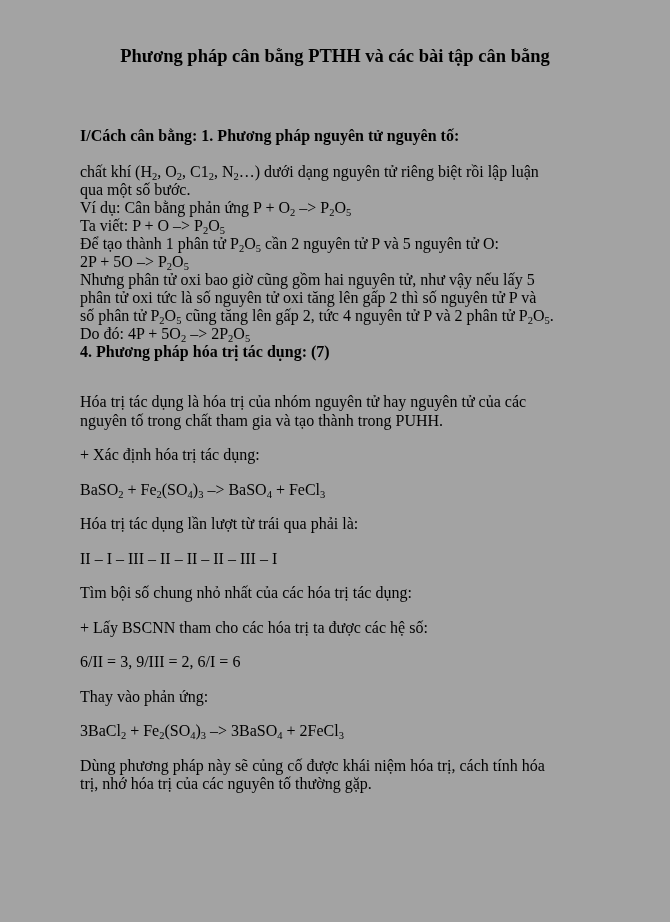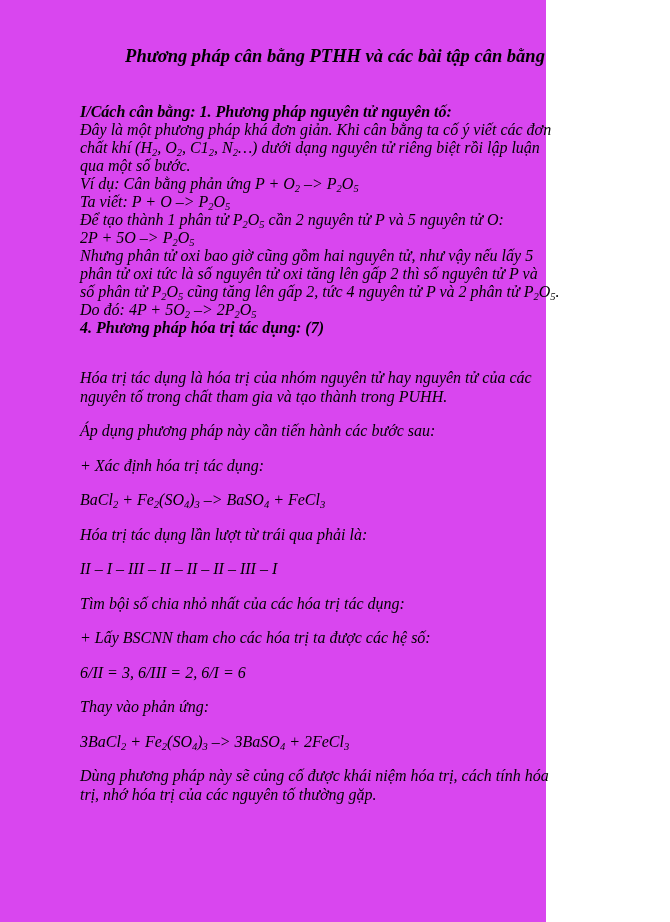--- a/index.html
+++ b/index.html
@@ -1,27 +1,27 @@
 <!DOCTYPE html>
 <html><head>
 <meta charset="utf-8">
 <style>
   html, body { margin: 0; padding: 0; background: #ffffff; }
   body {
     width: 670px; height: 922px; overflow: hidden; position: relative;
     font-family: "Liberation Serif", "DejaVu Serif", serif;
     color: #000000;
   }
-  .page { position: absolute; left: 0; top: 0; width: 546px; height: 922px; background: #d946ef; font-style: italic; }
+  .page { position: absolute; left: 0; top: 0; width: 670px; height: 922px; background: #a3a3a3; }
   .title {
     position: absolute; left: 0; top: 44px; width: 670px; text-align: center;
     font-weight: bold; font-size: 18.5px; line-height: 24px;
   }
   .body-text {
-    position: absolute; left: 80px; width: 540px; font-size: 16px;
+    position: absolute; left: 80px; width: 540px; font-size: 16px; margin-top: 24px;
   }
   .tight { top: 103px; line-height: 18px; }
   .tight p { margin: 0; }
   .loose { top: 369px; line-height: 18.5px; }
   .loose p { margin: 0 0 16px 0; }
   .bold { font-weight: bold; }
   sub { font-size: 10.5px; vertical-align: -3px; line-height: 0; }
   .val-row span { display: inline-block; }
   .sp1 { width: 36px; }
   .sp2 { width: 60px; }
@@ -30,45 +30,44 @@
 </head>
 <body>
 
 <div class="page">
 
   <div class="title">Phương pháp cân bằng PTHH và các bài tập cân bằng</div>
 
   <div class="body-text tight">
     <p class="bold">I/Cách cân bằng: 1. Phương pháp nguyên tử nguyên tố:</p>
     <p>
-      <span>Đây là một phương pháp khá đơn giản. Khi cân bằng ta cố ý viết các đơn</span><br>
+      <br>
       <span>chất khí (H</span><sub>2</sub><span>, O</span><sub>2</sub><span>, C1</span><sub>2</sub><span>, N</span><sub>2</sub><span>…) dưới dạng nguyên tử riêng biệt rồi lập luận</span><br>
       <span>qua một số bước.</span>
     </p>
     <p><span>Ví dụ: Cân bằng phản ứng P + O</span><sub>2</sub><span> –&gt; P</span><sub>2</sub><span>O</span><sub>5</sub></p>
     <p><span>Ta viết: P + O  –&gt; P</span><sub>2</sub><span>O</span><sub>5</sub></p>
     <p><span>Để tạo thành 1 phân tử P</span><sub>2</sub><span>O</span><sub>5</sub><span> cần 2 nguyên tử P và 5 nguyên tử O:</span></p>
     <p><span>2P + 5O  –&gt; P</span><sub>2</sub><span>O</span><sub>5</sub></p>
     <p>
       <span>Nhưng phân tử oxi bao giờ cũng gồm hai nguyên tử, như vậy nếu lấy 5</span><br>
       <span>phân tử oxi tức là số nguyên tử oxi tăng lên gấp 2 thì số nguyên tử P và</span><br>
       <span>số phân tử P</span><sub>2</sub><span>O</span><sub>5</sub><span> cũng tăng lên gấp 2, tức 4 nguyên tử P và 2 phân tử P</span><sub>2</sub><span>O</span><sub>5</sub><span>.</span>
     </p>
     <p><span>Do đó: 4P + 5O</span><sub>2</sub><span> –&gt; 2P</span><sub>2</sub><span>O</span><sub>5</sub></p>
     <p class="bold">4. Phương pháp hóa trị tác dụng: (7)</p>
   </div>
 
   <div class="body-text loose">
     <p><span>Hóa trị tác dụng là hóa trị của nhóm nguyên tử hay nguyên tử của các</span><br><span>nguyên tố trong chất tham gia và tạo thành trong PUHH.</span></p>
-    <p>Áp dụng phương pháp này cần tiến hành các bước sau:</p>
     <p>+ Xác định hóa trị tác dụng:</p>
-    <p><span>BaCl</span><sub>2</sub><span> + Fe</span><sub>2</sub><span>(SO</span><sub>4</sub><span>)</span><sub>3</sub><span> –&gt; BaSO</span><sub>4</sub><span> + FeCl</span><sub>3</sub></p>
+    <p><span>BaSO</span><sub>2</sub><span> + Fe</span><sub>2</sub><span>(SO</span><sub>4</sub><span>)</span><sub>3</sub><span> –&gt; BaSO</span><sub>4</sub><span> + FeCl</span><sub>3</sub></p>
     <p>Hóa trị tác dụng lần lượt từ trái qua phải là:</p>
     <p>II – I – III – II – II – II – III – I</p>
-    <p>Tìm bội số chia nhỏ nhất của các hóa trị tác dụng:</p>
+    <p>Tìm bội số chung nhỏ nhất của các hóa trị tác dụng:</p>
     <p>+ Lấy BSCNN tham cho các hóa trị ta được các hệ số:</p>
-    <p>6/II = 3, 6/III = 2, 6/I = 6</p>
+    <p>6/II = 3, 9/III = 2, 6/I = 6</p>
     <p>Thay vào phản ứng:</p>
     <p><span>3BaCl</span><sub>2</sub><span> + Fe</span><sub>2</sub><span>(SO</span><sub>4</sub><span>)</span><sub>3</sub><span> –&gt; 3BaSO</span><sub>4</sub><span> + 2FeCl</span><sub>3</sub></p>
     <p><span>Dùng phương pháp này sẽ củng cố được khái niệm hóa trị, cách tính hóa</span><br><span>trị, nhớ hóa trị của các nguyên tố thường gặp.</span></p>
   </div>
 
 </div>
 
 </body></html>

